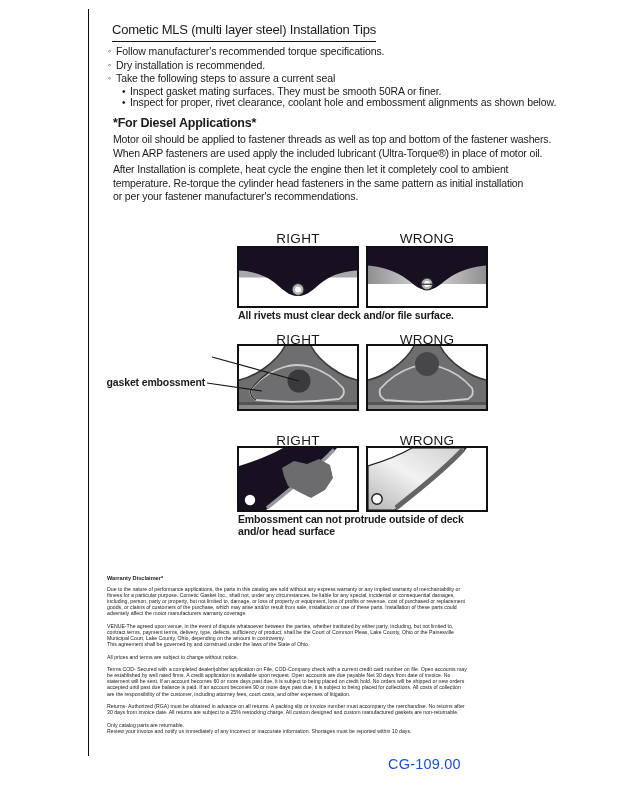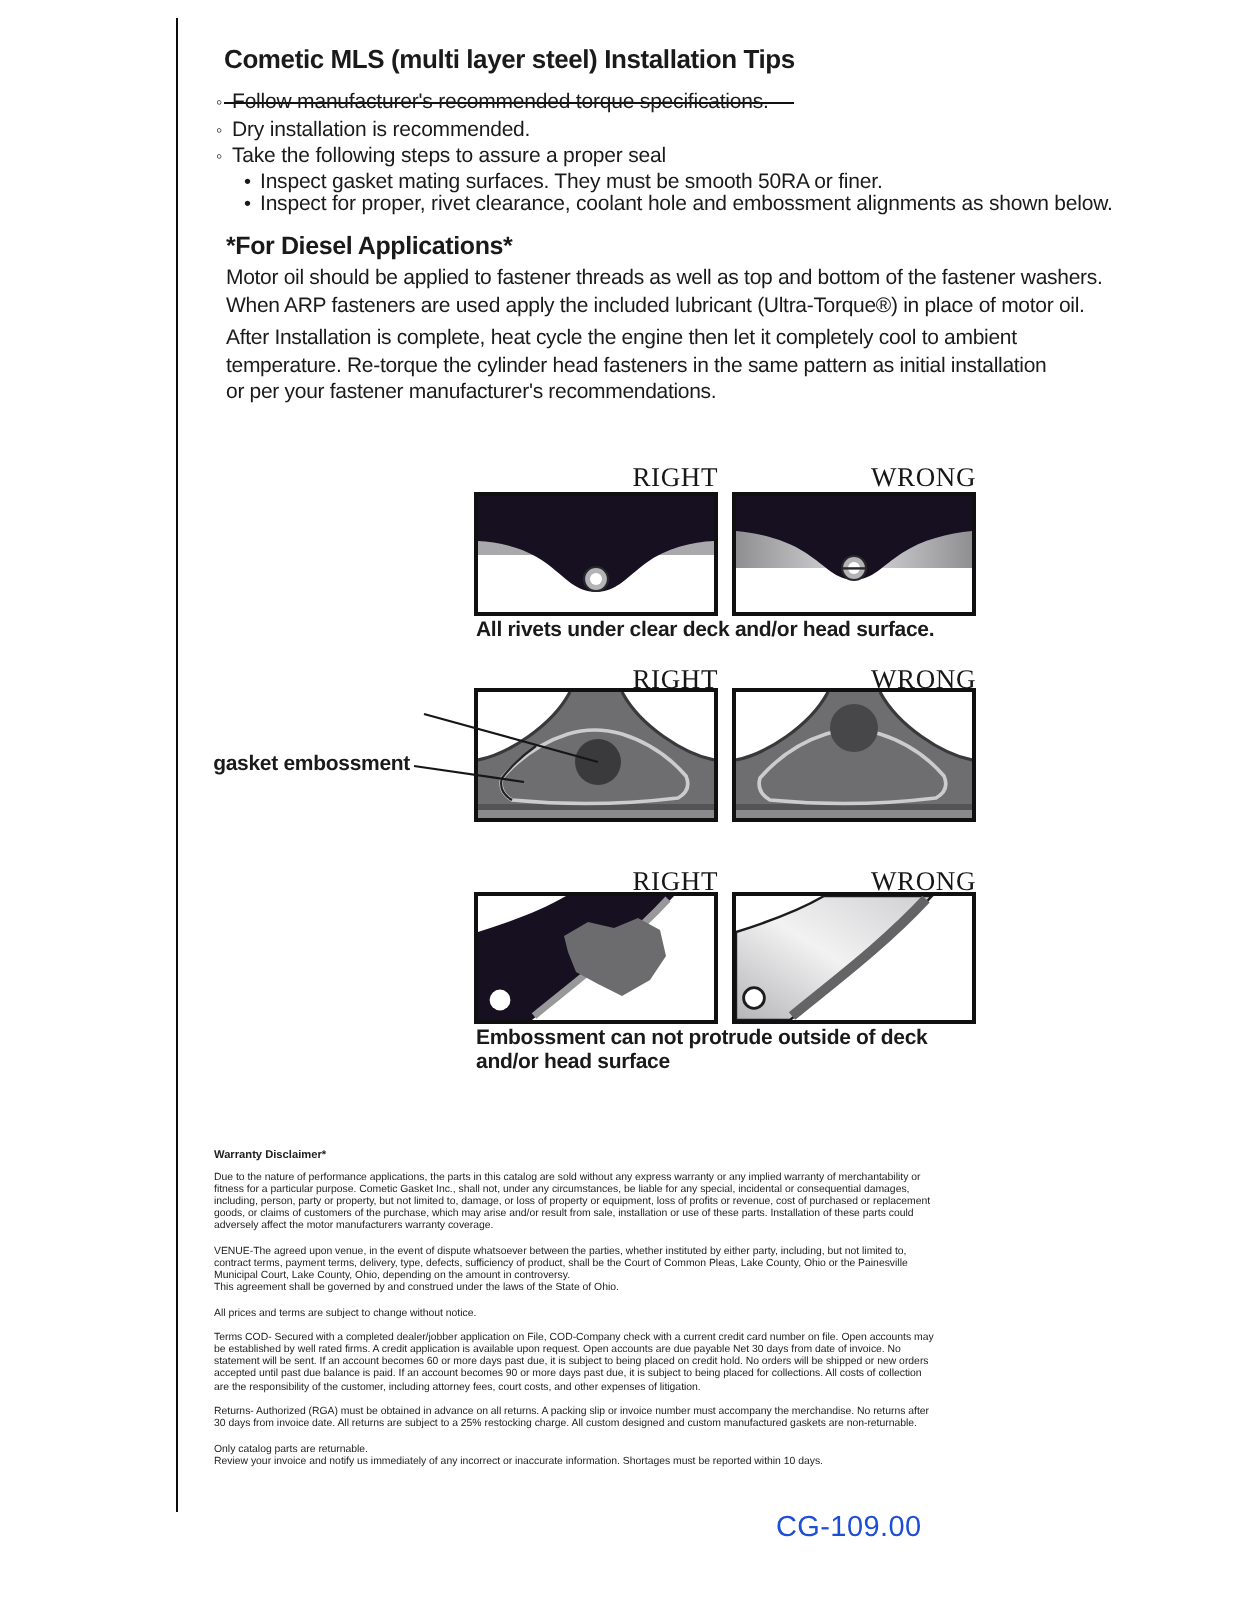--- a/index.html
+++ b/index.html
@@ -1,28 +1,28 @@
 <!DOCTYPE html>
 <html><head>
 <meta charset="utf-8">
 <style>
   html,body{margin:0;padding:0;background:#fff;}
   .page{position:relative;width:618px;height:800px;background:#ffffff;overflow:hidden;
         font-family:"Liberation Sans",sans-serif;color:#1a1a1a;}
   .vrule{position:absolute;left:88px;top:9px;width:1.4px;height:747px;background:#0c0c0c;}
-  .title{position:absolute;left:112px;top:22px;font-size:13px;font-weight:bold;letter-spacing:-0.2px;
-         border-bottom:1.6px solid #111;padding-bottom:14px;white-space:nowrap;}
+  .title{position:absolute;left:112px;top:22px;font-size:13px;font-weight:normal;letter-spacing:-0.2px;
+         border-bottom:1.6px solid #111;padding-bottom:4px;white-space:nowrap;}
   .bullets{position:absolute;left:108px;top:45px;font-size:10.5px;line-height:13.5px;letter-spacing:-0.1px;white-space:nowrap;}
   .subbullets{position:absolute;left:122px;top:86px;font-size:10.5px;line-height:11px;letter-spacing:-0.1px;white-space:nowrap;}
   .marker{display:inline-block;width:8px;font-size:9px;vertical-align:top;}
   .submarker{display:inline-block;width:8px;font-size:10px;vertical-align:top;}
   .h2{position:absolute;left:113px;top:116px;font-size:12.5px;font-weight:bold;letter-spacing:-0.2px;}
   .para{position:absolute;left:113px;width:445px;font-size:10.5px;line-height:13.6px;letter-spacing:-0.15px;white-space:pre-line;}
   .p1{top:133px;} .p2{top:163px;} .note{top:206px;}
-  .dlabel{position:absolute;width:122px;text-align:right;font-size:13.5px;letter-spacing:0.3px;color:#161616;font-family:Liberation Serif, serif;}
+  .dlabel{position:absolute;width:122px;text-align:center;font-size:13.5px;letter-spacing:0.3px;color:#161616;}
   .panel{position:absolute;width:122px;box-sizing:border-box;border:2px solid #101010;background:#fff;}
   .panel svg{display:block;}
   .caption{position:absolute;font-size:10.5px;font-weight:bold;line-height:11.5px;letter-spacing:-0.15px;white-space:pre-line;}
   .ann{position:absolute;font-size:10.5px;font-weight:bold;line-height:11px;letter-spacing:-0.15px;
        text-align:right;white-space:pre-line;}
   .leaders{position:absolute;left:200px;top:340px;width:170px;height:60px;z-index:6;pointer-events:none;}
   .warranty{position:absolute;left:107px;top:575px;width:420px;color:#222;}
   .wheading{font-size:5.6px;font-weight:bold;margin:0 0 4.5px 0;}
   .wp{font-size:5.2px;line-height:6.15px;margin:0 0 6.3px 0;white-space:pre-line;}
   .doccode{position:absolute;left:388px;top:756px;font-size:14.5px;letter-spacing:0.2px;color:#1d4ed8;}
@@ -32,21 +32,21 @@
 
 <div class="page">
 
   <div class="vrule"></div>
 
   <div class="title">Cometic MLS (multi layer steel) Installation Tips</div>
 
   <div class="bullets">
     <div><span class="marker">◦</span><span>Follow manufacturer's recommended torque specifications.</span></div>
     <div><span class="marker">◦</span><span>Dry installation is recommended.</span></div>
-    <div><span class="marker">◦</span><span>Take the following steps to assure a proper seal</span></div>
+    <div><span class="marker">◦</span><span>Take the following steps to assure a current seal</span></div>
   </div>
   <div class="subbullets">
     <div><span class="submarker">•</span><span>Inspect gasket mating surfaces.  They must be smooth 50RA or finer.</span></div>
     <div><span class="submarker">•</span><span>Inspect for proper, rivet clearance, coolant hole and embossment alignments as shown below.</span></div>
   </div>
 
   <div class="h2">*For Diesel Applications*</div>
   <div class="para p1">Motor oil should be applied to fastener threads as well as top and bottom of the fastener washers.
 When ARP fasteners are used apply the included lubricant (Ultra-Torque®) in place of motor oil.</div>
   <div class="para p2">After Installation is complete, heat cycle the engine then let it completely cool to ambient
@@ -75,21 +75,21 @@
         </linearGradient>
       </defs>
       <rect width="118" height="58" fill="#ffffff"></rect>
       <rect x="0" y="17" width="118" height="19" fill="url(#gDeck)"></rect>
       <path d="M0,0 H118 V17.5 C106,18.5 93,22 83,28.5 C73,35 68,42 59,42 C50,42 45,35 35,28.5 C25,22 12,18.5 0,17.5 Z" fill="#171021"></path>
       <circle cx="59" cy="36" r="6" fill="#b4b4b6" stroke="#28282a" stroke-width="1.1"></circle>
       <circle cx="59" cy="36" r="3" fill="#ffffff"></circle>
       <line x1="52.5" y1="36.2" x2="65.5" y2="36.2" stroke="#28282a" stroke-width="1.2"></line>
     </svg>
   </div>
-  <div class="caption" style="left:238px;top:310px;">All rivets under clear deck and/or head surface.</div>
+  <div class="caption" style="left:238px;top:310px;">All rivets must clear deck and/or file surface.</div>
 
   <div class="dlabel" style="left:237px;top:332px;">RIGHT</div>
   <div class="dlabel" style="left:366px;top:332px;">WRONG</div>
 
   <div class="ann" style="left:88px;top:377px;width:117px;">gasket embossment</div>
 
   <div class="panel" style="left:237px;top:344px;height:67px;">
     <svg width="118" height="63" viewBox="0 0 118 63">
       <rect width="118" height="63" fill="#6e6e70"></rect>
       <path d="M0,0 H46 C37,17 15,31 0,34 Z" fill="#ffffff"></path>

